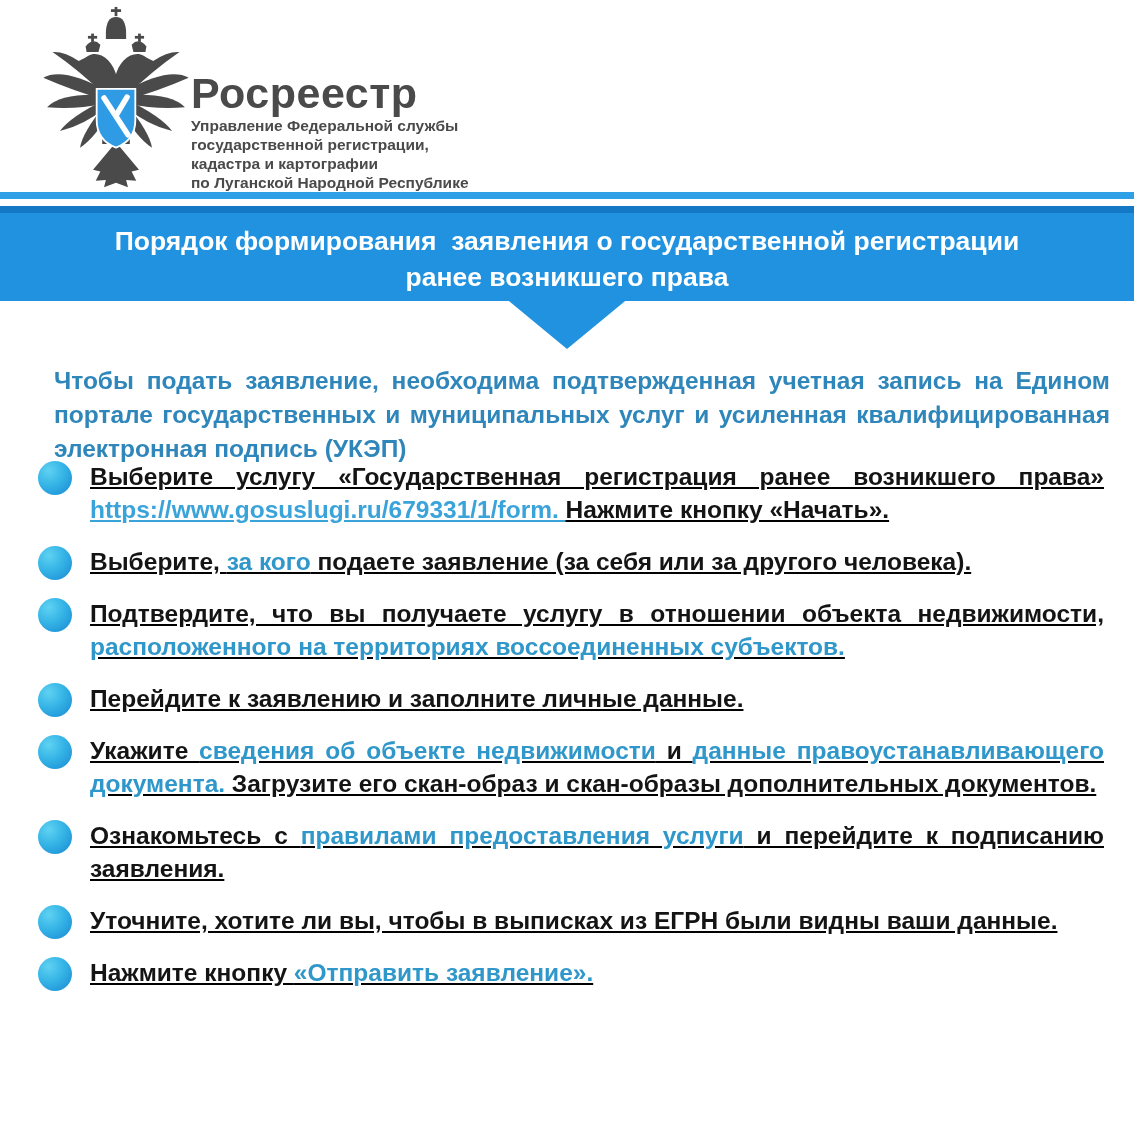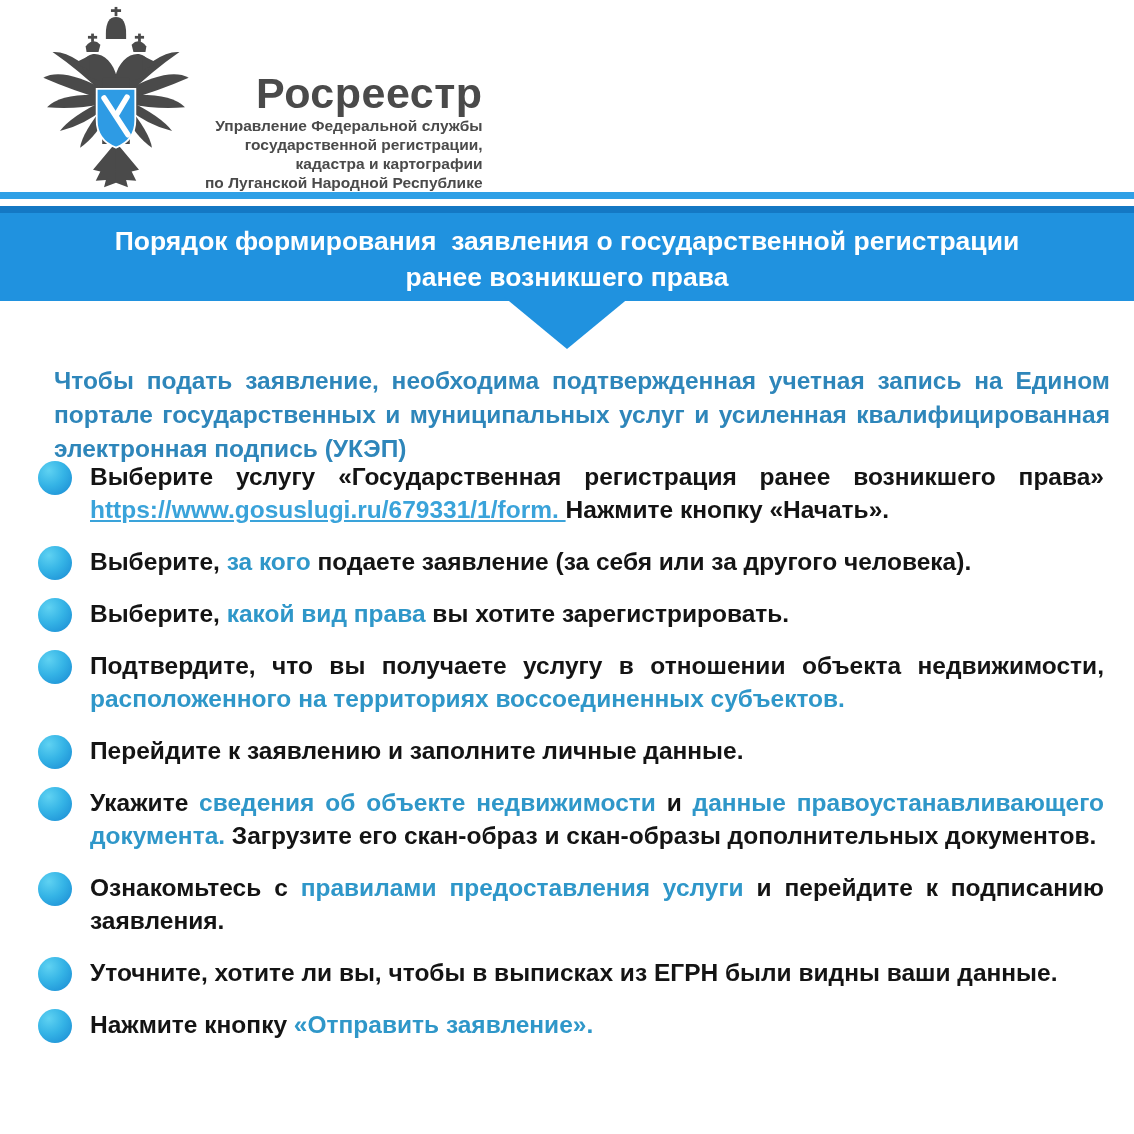--- a/index.html
+++ b/index.html
@@ -2,21 +2,21 @@
 <html lang="ru" style="--banner-blue: #2092df; --banner-edge: #1478c4; --strip-blue: #2fa0e6; --intro-blue: #2e86ba; --highlight-blue: #2f97c9; --link-blue: #3aa3da; --dot-blue: #1787d2; --logo-gray: #4a4a4a; --shield-blue: #2e9be4;"><head>
 <meta charset="utf-8">
 <style>
   html,body{margin:0;padding:0;background:#ffffff;}
   .page{
     position:relative;width:1134px;height:1134px;overflow:hidden;background:#fff;
     font-family:"Liberation Sans","DejaVu Sans",sans-serif;
   }
   
   .logo-wrap{position:absolute;left:36px;top:6px;width:160px;height:184px;}
-  .logo-text{position:absolute;left:205px;top:70px;color:var(--logo-gray,#4a4a4a);text-align:right;}
+  .logo-text{position:absolute;left:191px;top:70px;color:var(--logo-gray,#4a4a4a);}
   .org-name{font-size:43px;font-weight:bold;letter-spacing:0.5px;line-height:46px;}
   .org-subtitle{font-size:15.5px;font-weight:bold;line-height:19px;white-space:pre-line;}
   
   .banner-strip{position:absolute;left:0;top:192px;width:100%;height:7px;background:var(--strip-blue,#2fa0e6);}
   .banner{
     position:absolute;left:0;top:206px;width:100%;
     background:var(--banner-blue,#2092df);
     border-top:7px solid var(--banner-edge,#1478c4);
     padding:10px 0 6px 0;text-align:center;
   }
@@ -30,21 +30,21 @@
     border-top:52px solid var(--banner-blue,#2092df);
   }
   
   .intro{
     position:absolute;left:42px;top:352px;width:1056px;margin:12px;
     color:var(--intro-blue,#2e86ba);font-size:24.5px;font-weight:bold;line-height:34px;
     text-align:justify;
   }
   
   .steps{position:absolute;left:0;top:460px;width:1134px;margin:0;padding:0;list-style:none;}
-  .step{position:relative;padding:0 30px 0 90px;margin-bottom:19px;}
+  .step{position:relative;padding:0 30px 0 90px;margin-bottom:19px;text-decoration:underline;}
   .dot{
     position:absolute;left:38px;top:1px;width:34px;height:34px;border-radius:50%;
     background:radial-gradient(circle at 32% 28%, #5fd2f2 0%, #35b4e6 45%, var(--dot-blue,#1787d2) 100%);
   }
   .step-text{margin:0;font-size:24.5px;font-weight:bold;line-height:33px;color:#141414;text-align:justify;}
   .seg-normal{color:#141414;}
   .seg-highlight{color:var(--highlight-blue,#2f97c9);}
   .seg-link{color:var(--link-blue,#3aa3da);text-decoration:underline;cursor:pointer;}
 </style>
 </head>
@@ -108,24 +108,20 @@
       <li class="step">
         <span class="dot"></span>
         <p class="step-text"><span class="seg-normal">Выберите услугу «Государственная регистрация ранее возникшего права» </span><a class="seg-link" href="#">https://www.gosuslugi.ru/679331/1/form. </a><span class="seg-normal">Нажмите кнопку «Начать».</span></p>
       </li>
       <li class="step">
         <span class="dot"></span>
         <p class="step-text"><span class="seg-normal">Выберите, </span><span class="seg-highlight">за кого</span><span class="seg-normal"> подаете заявление (за себя или за другого человека).</span></p>
       </li>
       <li class="step">
         <span class="dot"></span>
-        <p class="step-text"><span class="seg-normal">Выберите, </span><span class="seg-highlight">какой вид права</span><span class="seg-normal"> вы хотите зарегистрировать.</span></p>
-      </li>
-      <li class="step">
-        <span class="dot"></span>
         <p class="step-text"><span class="seg-normal">Подтвердите, что вы получаете услугу в отношении объекта недвижимости, </span><span class="seg-highlight">расположенного на территориях воссоединенных субъектов.</span></p>
       </li>
       <li class="step">
         <span class="dot"></span>
         <p class="step-text"><span class="seg-normal">Перейдите к заявлению и заполните личные данные.</span></p>
       </li>
       <li class="step">
         <span class="dot"></span>
         <p class="step-text"><span class="seg-normal">Укажите </span><span class="seg-highlight">сведения об объекте недвижимости</span><span class="seg-normal"> и </span><span class="seg-highlight">данные правоустанавливающего документа.</span><span class="seg-normal"> Загрузите его скан-образ и скан-образы дополнительных документов.</span></p>
       </li>

